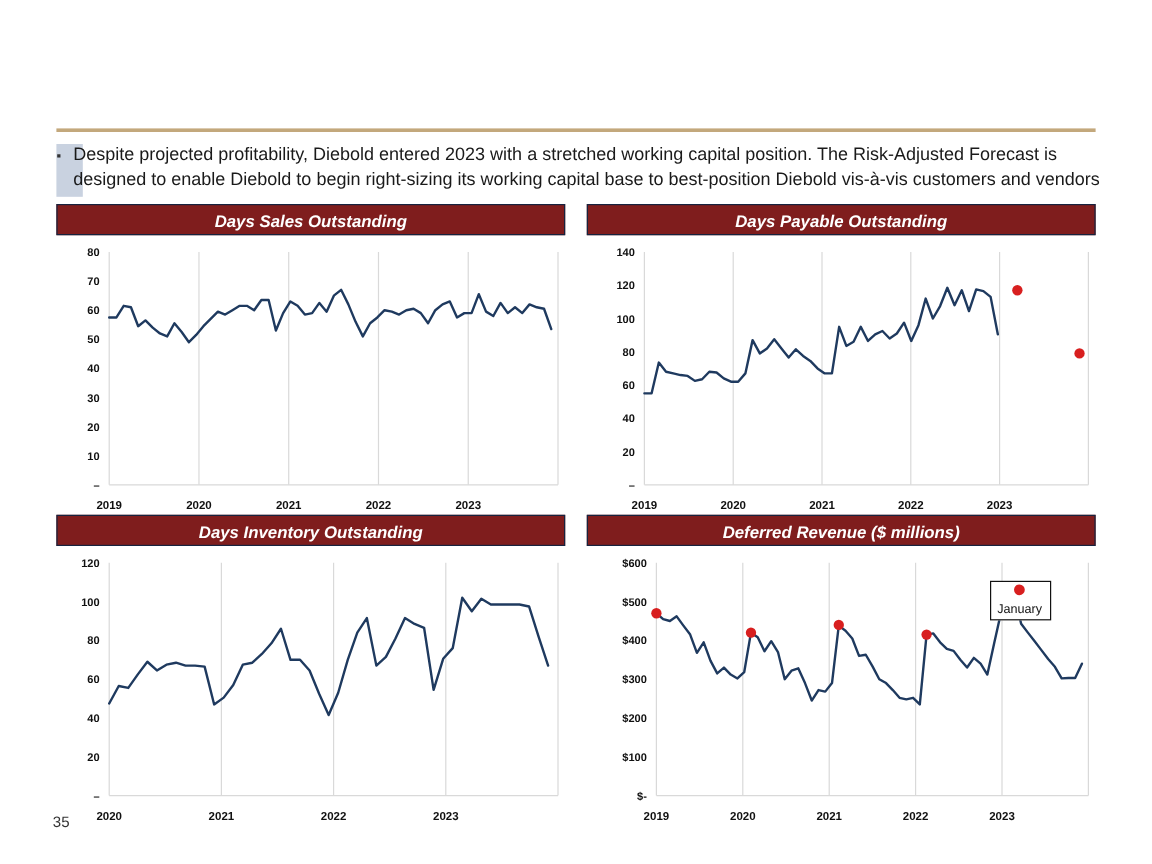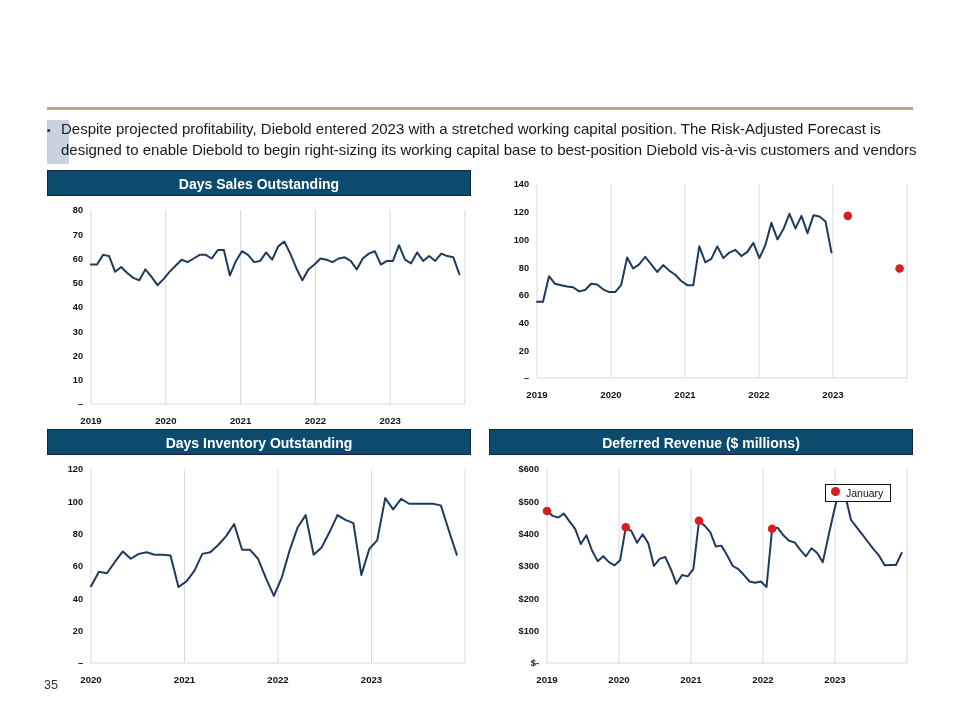--- a/index.html
+++ b/index.html
@@ -36,48 +36,50 @@
   .bullet-mark{
     width:14px;flex:none;color:#333;font-size:11px;line-height:22px;
     padding-top:1px;
   }
   .bullet-text{
     font-size:15px;line-height:21px;color:#1a1a1a;
   }
   
   .panel{position:absolute;}
   .panel-header{
-    background:#0c4a6e;
+    background:#7f1d1d;
     color:#ffffff;
     font-size:14px;
     font-weight:bold;
     text-align:center;
     line-height:26px;
     height:26px;
     border:1px solid #17233f;
     box-sizing:border-box;
+    font-style:italic;
   }
   .plot-wrap{position:relative;}
   .plot-svg{display:block;}
   
   .ax-lbl{
     font-family:"Liberation Sans", sans-serif;
     font-size:9.2px;font-weight:bold;fill:#111111;
   }
   .ax-lbl-x{
     font-family:"Liberation Sans", sans-serif;
     font-size:9.6px;font-weight:bold;fill:#111111;
   }
   .legend-box{
     position:absolute;
     border:1.4px solid #111;
     background:#fff;
-    display:flex;
+    display:flex;align-items:center;
     padding:2px 7px 2px 5px;
     gap:6px;
+    flex-direction:column;
   }
   .legend-dot{
     width:9px;height:9px;border-radius:50%;background:#d81f1f;flex:none;
   }
   .legend-label{font-size:10.5px;color:#111;}
   
   #page-number{
     position:absolute;left:44px;top:678px;
     font-size:12.5px;color:#333;
   }
@@ -123,20 +125,21 @@
           <text x="36" y="65.9" class="ax-lbl" text-anchor="end">60</text>
           <text x="36" y="41.65" class="ax-lbl" text-anchor="end">70</text>
           <text x="36" y="17.4" class="ax-lbl" text-anchor="end">80</text>
           <path d="M44.00 68.56 L50.04 68.56 L56.08 58.86 L62.12 60.08 L68.16 75.84 L74.20 70.99 L80.24 77.05 L86.27 81.90 L92.31 84.33 L98.35 73.41 L104.39 80.69 L110.43 89.17 L116.47 83.11 L122.51 75.84 L128.55 69.78 L134.59 63.71 L140.63 66.14 L146.67 62.50 L152.71 58.86 L158.74 58.86 L164.78 62.50 L170.82 54.01 L176.86 54.01 L182.90 79.47 L188.94 64.92 L194.98 55.22 L201.02 58.86 L207.06 66.14 L213.10 64.92 L219.14 56.44 L225.18 63.71 L231.21 50.38 L237.25 45.53 L243.29 57.65 L249.33 72.20 L255.37 84.33 L261.41 73.41 L267.45 68.56 L273.49 62.50 L279.53 63.71 L285.57 66.14 L291.61 62.50 L297.65 61.29 L303.68 64.92 L309.72 73.41 L315.76 62.50 L321.80 57.65 L327.84 55.22 L333.88 68.56 L339.92 64.92 L345.96 64.92 L352.00 49.16 L358.04 63.71 L364.08 67.35 L370.12 56.44 L376.15 64.92 L382.19 60.08 L388.23 64.92 L394.27 57.65 L400.31 60.08 L406.35 61.29 L412.39 78.26" fill="none" stroke="#1f3a5f" stroke-width="2" stroke-linejoin="round" stroke-linecap="round"></path>
         </g>
       </svg>
   </div>
 </div>
 
 <div class="panel" id="panel-dpo" style="left:489px;top:170px;width:424px;">
+  <div class="panel-header">Days Payable Outstanding</div>
   <div class="plot-wrap">
     <svg class="plot-svg" id="svg-dpo" width="424" height="238" viewBox="0 0 424 238">
         <g>
           <line x1="48" y1="14" x2="48" y2="208" stroke="#d9d9d9" stroke-width="1"></line>
           <text x="48" y="228" class="ax-lbl-x" text-anchor="middle">2019</text>
           <line x1="122" y1="14" x2="122" y2="208" stroke="#d9d9d9" stroke-width="1"></line>
           <text x="122" y="228" class="ax-lbl-x" text-anchor="middle">2020</text>
           <line x1="196" y1="14" x2="196" y2="208" stroke="#d9d9d9" stroke-width="1"></line>
           <text x="196" y="228" class="ax-lbl-x" text-anchor="middle">2021</text>
           <line x1="270" y1="14" x2="270" y2="208" stroke="#d9d9d9" stroke-width="1"></line>

